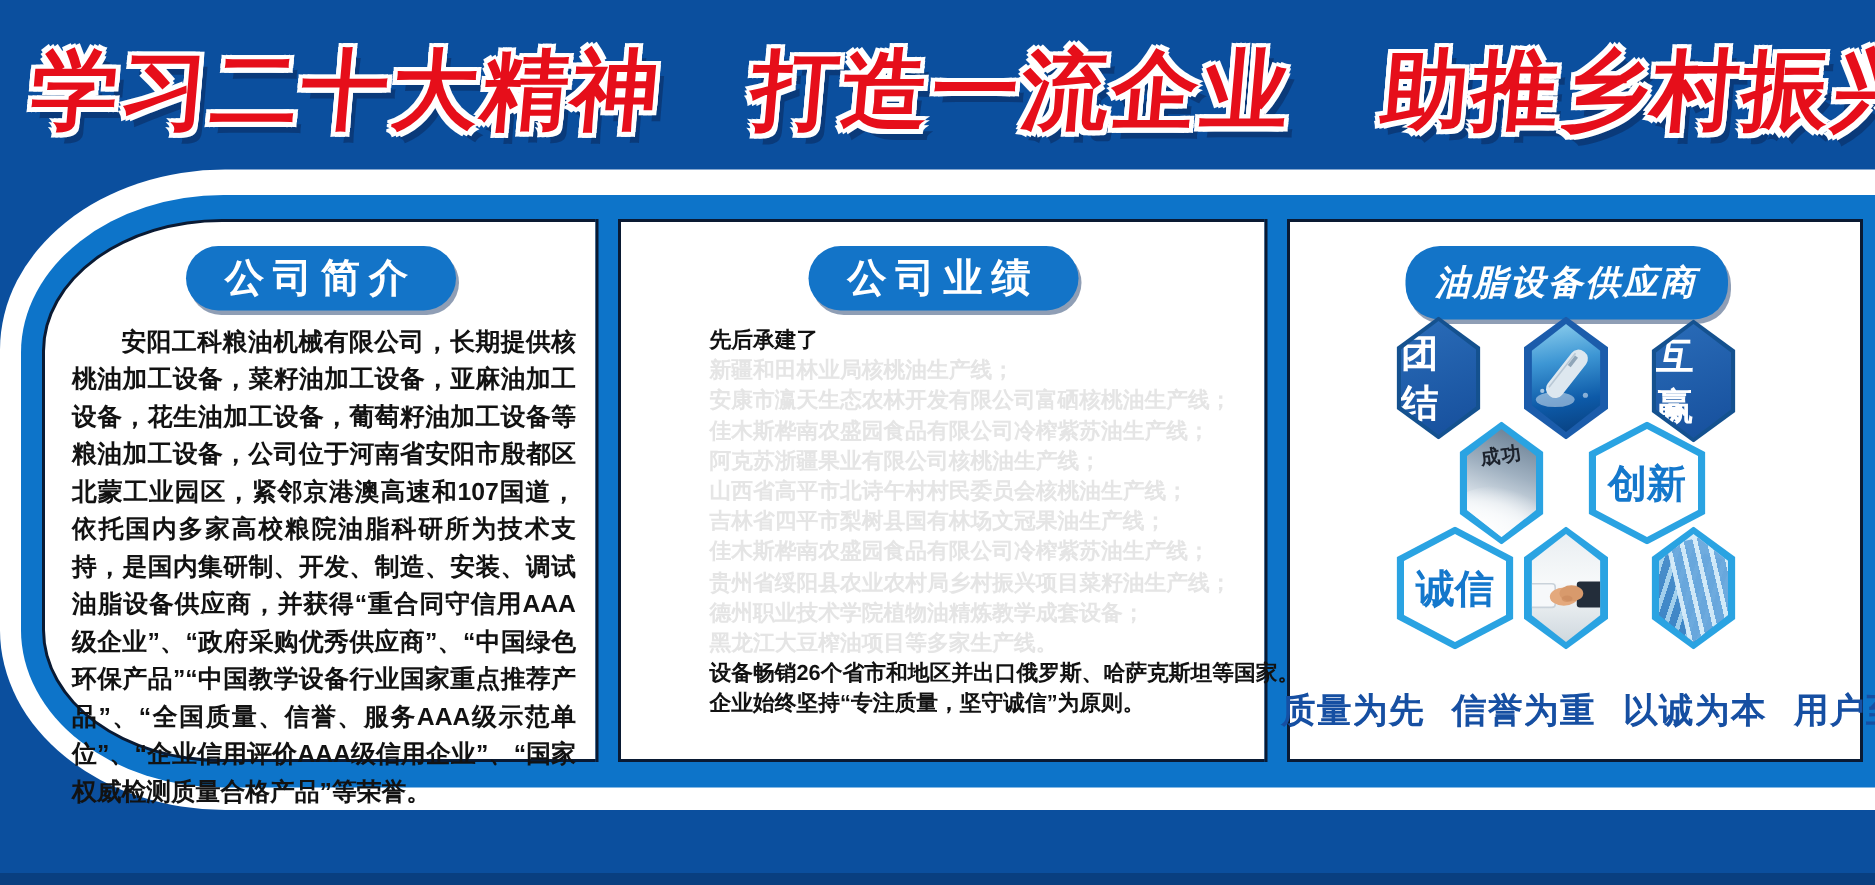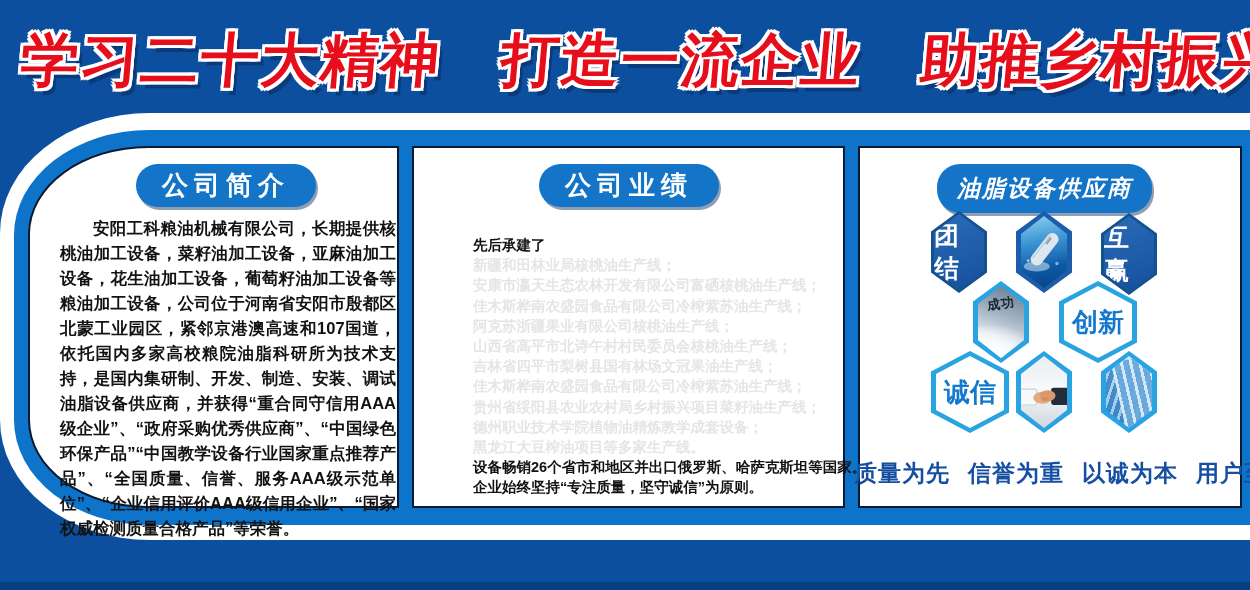--- a/index.html
+++ b/index.html
@@ -23,33 +23,33 @@
               border:2px solid #0a1a33;box-sizing:border-box;
               border-top-left-radius:120px 88px;border-bottom-left-radius:120px 88px;}
   .divider{position:absolute;top:146px;width:17px;height:362px;background:#0d74c9;
            border-left:2px solid #0a1a33;border-right:2px solid #0a1a33;box-sizing:border-box;}
   #divider-1{left:397px;}
   #divider-2{left:843px;}
   .bottom-dark{position:absolute;left:0;bottom:0;width:1250px;height:8px;background:#093f80;}
 
   
   .panel{position:absolute;top:146px;height:362px;}
-  #panel-intro{left:30px;width:368px;padding-left:12px;}
+  #panel-intro{left:30px;width:368px;}
   #panel-achv{left:415px;width:428px;}
   #panel-supplier{left:845px;width:399px;}
 
   .pill{margin:18px auto 0;width:fit-content;padding:4px 26px;background:#1374c8;color:#fff;
         border-radius:23px;font-size:26px;font-weight:bold;letter-spacing:6px;
         box-shadow:2px 3px 0 rgba(7,40,90,.45);}
   #panel-supplier .pill{font-size:23px;letter-spacing:2px;padding:9px 20px;font-style:italic;}
 
   .intro-body{margin:9px 14px 0 18px;font-size:16.5px;line-height:25px;font-weight:600;
               color:#121212;text-align:justify;text-indent:2em;}
 
-  .achv-block{margin:28px 8px 0 58px;font-size:14.5px;line-height:20.2px;font-weight:bold;}
+  .achv-block{margin:10px 8px 0 58px;font-size:14.5px;line-height:20.2px;font-weight:bold;}
   .achv-lead{color:#121212;}
   .achv-list{color:#e5e5e5;}
   .achv-list div{white-space:nowrap;}
   .achv-notes{color:#121212;}
   .achv-notes div{white-space:nowrap;}
 
   
   .hex{position:absolute;width:56px;height:82px;
        clip-path:polygon(50% 0,100% 25%,100% 75%,50% 100%,0 75%,0 25%);}
   .hex-inner{position:absolute;inset:5px;clip-path:polygon(50% 0,100% 25%,100% 75%,50% 100%,0 75%,0 25%);

